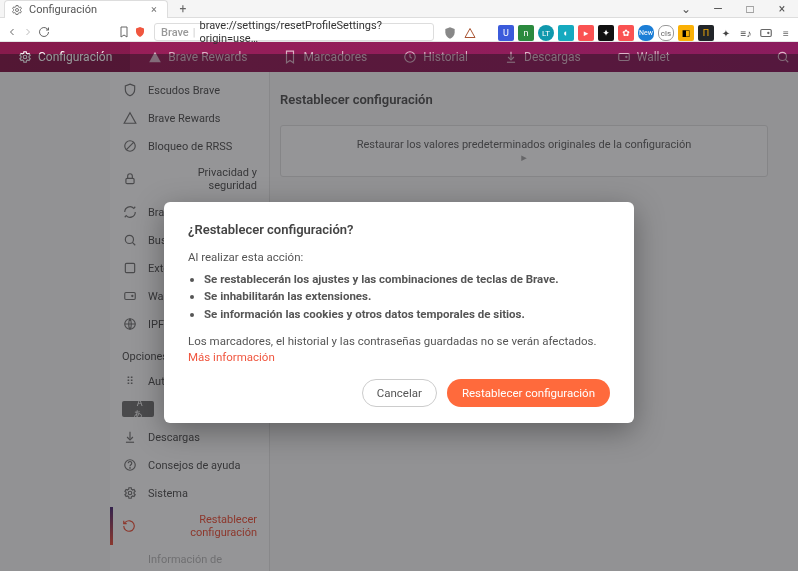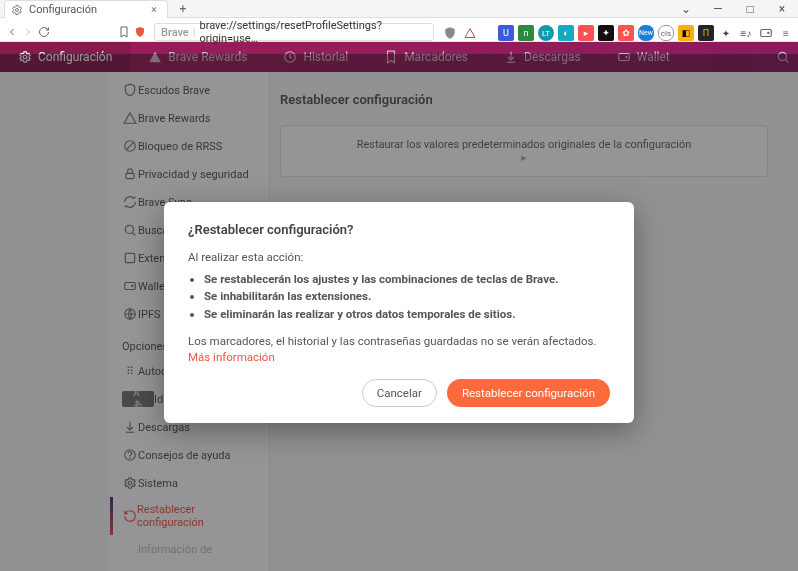--- a/index.html
+++ b/index.html
@@ -28,21 +28,21 @@
   .brave-nav { height: 30px; background: linear-gradient(90deg,#9a1f57 0%,#8a1c5d 100%); display:flex; align-items:center; color:#ddb4c8; font-size:12px;}
   .brave-nav .nitem { padding: 0 18px; height:30px;display:flex;align-items:center;gap:6px; color:#ddb4c8;}
   .brave-nav .nitem.active { background: rgba(0,0,0,0.12); color:#fff;}
   .brave-nav .spacer{flex:1;}
   .brave-nav .search{width:30px;display:flex;justify-content:center;}
 
   
   .content { position:absolute; top:72px; left:0; right:0; bottom:0; background:#f9f9f9;}
   .sidebar { position:absolute; left:110px; top:0; bottom:0; width:160px; background:#fff; border-right:1px solid #e8e8e8;}
   .sidebar-list { padding-top:4px;}
-  .sb-item { display:flex; align-items:center; padding:6px 12px; font-size:11px; color:#555; cursor:pointer;}
+  .sb-item { display:flex; align-items:center; gap:10px; padding:6px 12px; font-size:11px; color:#555; cursor:pointer;text-align:right;}
   .sb-item .icn{width:16px;height:16px;display:flex;align-items:center;justify-content:center;color:#777;}
   .sb-head { padding:12px 12px 4px; font-size:11px; color:#555; display:flex;justify-content:space-between;align-items:center;}
   .sb-item.active { color:#f0563f; border-left:3px solid; border-image: linear-gradient(180deg,#4a2e7a,#f0563f) 1; padding-left:9px;}
   .sb-item.active .icn{color:#f0563f;}
 
   .main { position:absolute; left:280px; right:30px; top:20px;}
   .main h2 { font-size:13px; font-weight:600; color:#555; margin-bottom:18px;}
   .reset-card { background:#fff; border:1px solid #e2e2e2; padding:12px 16px; font-size:11px; color:#666; display:flex; justify-content:space-between; align-items:center; border-radius:3px;flex-direction:column;}
   .reset-card .chev{color:#aaa;}
 
@@ -163,30 +163,30 @@
     <span>Configuración</span>
   </div>
   <div class="nitem">
     <svg width="14" height="14" viewBox="0 0 24 24" fill="#ddb4c8">
         <path d="M12 3l10 18H2z"></path>
       </svg>
     <span>Brave Rewards</span>
   </div>
   <div class="nitem">
     <svg width="14" height="14" viewBox="0 0 24 24" fill="none" stroke="#ddb4c8" stroke-width="2">
+        <path d="M6 2h12v20l-6-4-6 4z"></path>
+      </svg>
+    <span>Marcadores</span>
+  </div>
+  <div class="nitem">
+    <svg width="14" height="14" viewBox="0 0 24 24" fill="none" stroke="#ddb4c8" stroke-width="2">
         <circle cx="12" cy="12" r="9"></circle>
         <polyline points="12 7 12 12 15 14"></polyline>
       </svg>
     <span>Historial</span>
-  </div>
-  <div class="nitem">
-    <svg width="14" height="14" viewBox="0 0 24 24" fill="none" stroke="#ddb4c8" stroke-width="2">
-        <path d="M6 2h12v20l-6-4-6 4z"></path>
-      </svg>
-    <span>Marcadores</span>
   </div>
   <div class="nitem">
     <svg width="14" height="14" viewBox="0 0 24 24" fill="none" stroke="#ddb4c8" stroke-width="2">
         <path d="M12 3v12"></path>
         <polyline points="7 12 12 17 17 12"></polyline>
         <path d="M5 21h14"></path>
       </svg>
     <span>Descargas</span>
   </div>
   <div class="nitem">
@@ -356,21 +356,21 @@
 
 </div>
 
 <div class="overlay">
   <div class="dialog">
     <h3>¿Restablecer configuración?</h3>
     <p>Al realizar esta acción:</p>
     <ul>
       <li>Se restablecerán los ajustes y las combinaciones de teclas de Brave.</li>
       <li>Se inhabilitarán las extensiones.</li>
-      <li>Se eliminarán las realizar y otros datos temporales de sitios.</li>
+      <li>Se información las cookies y otros datos temporales de sitios.</li>
     </ul>
     <p>
       <span>Los marcadores, el historial y las contraseñas guardadas no se verán afectados. </span><a href="#">Más información</a>
     </p>
     <div class="actions">
       <button class="btn secondary">Cancelar</button>
       <button class="btn primary">Restablecer configuración</button>
     </div>
   </div>
 </div>

